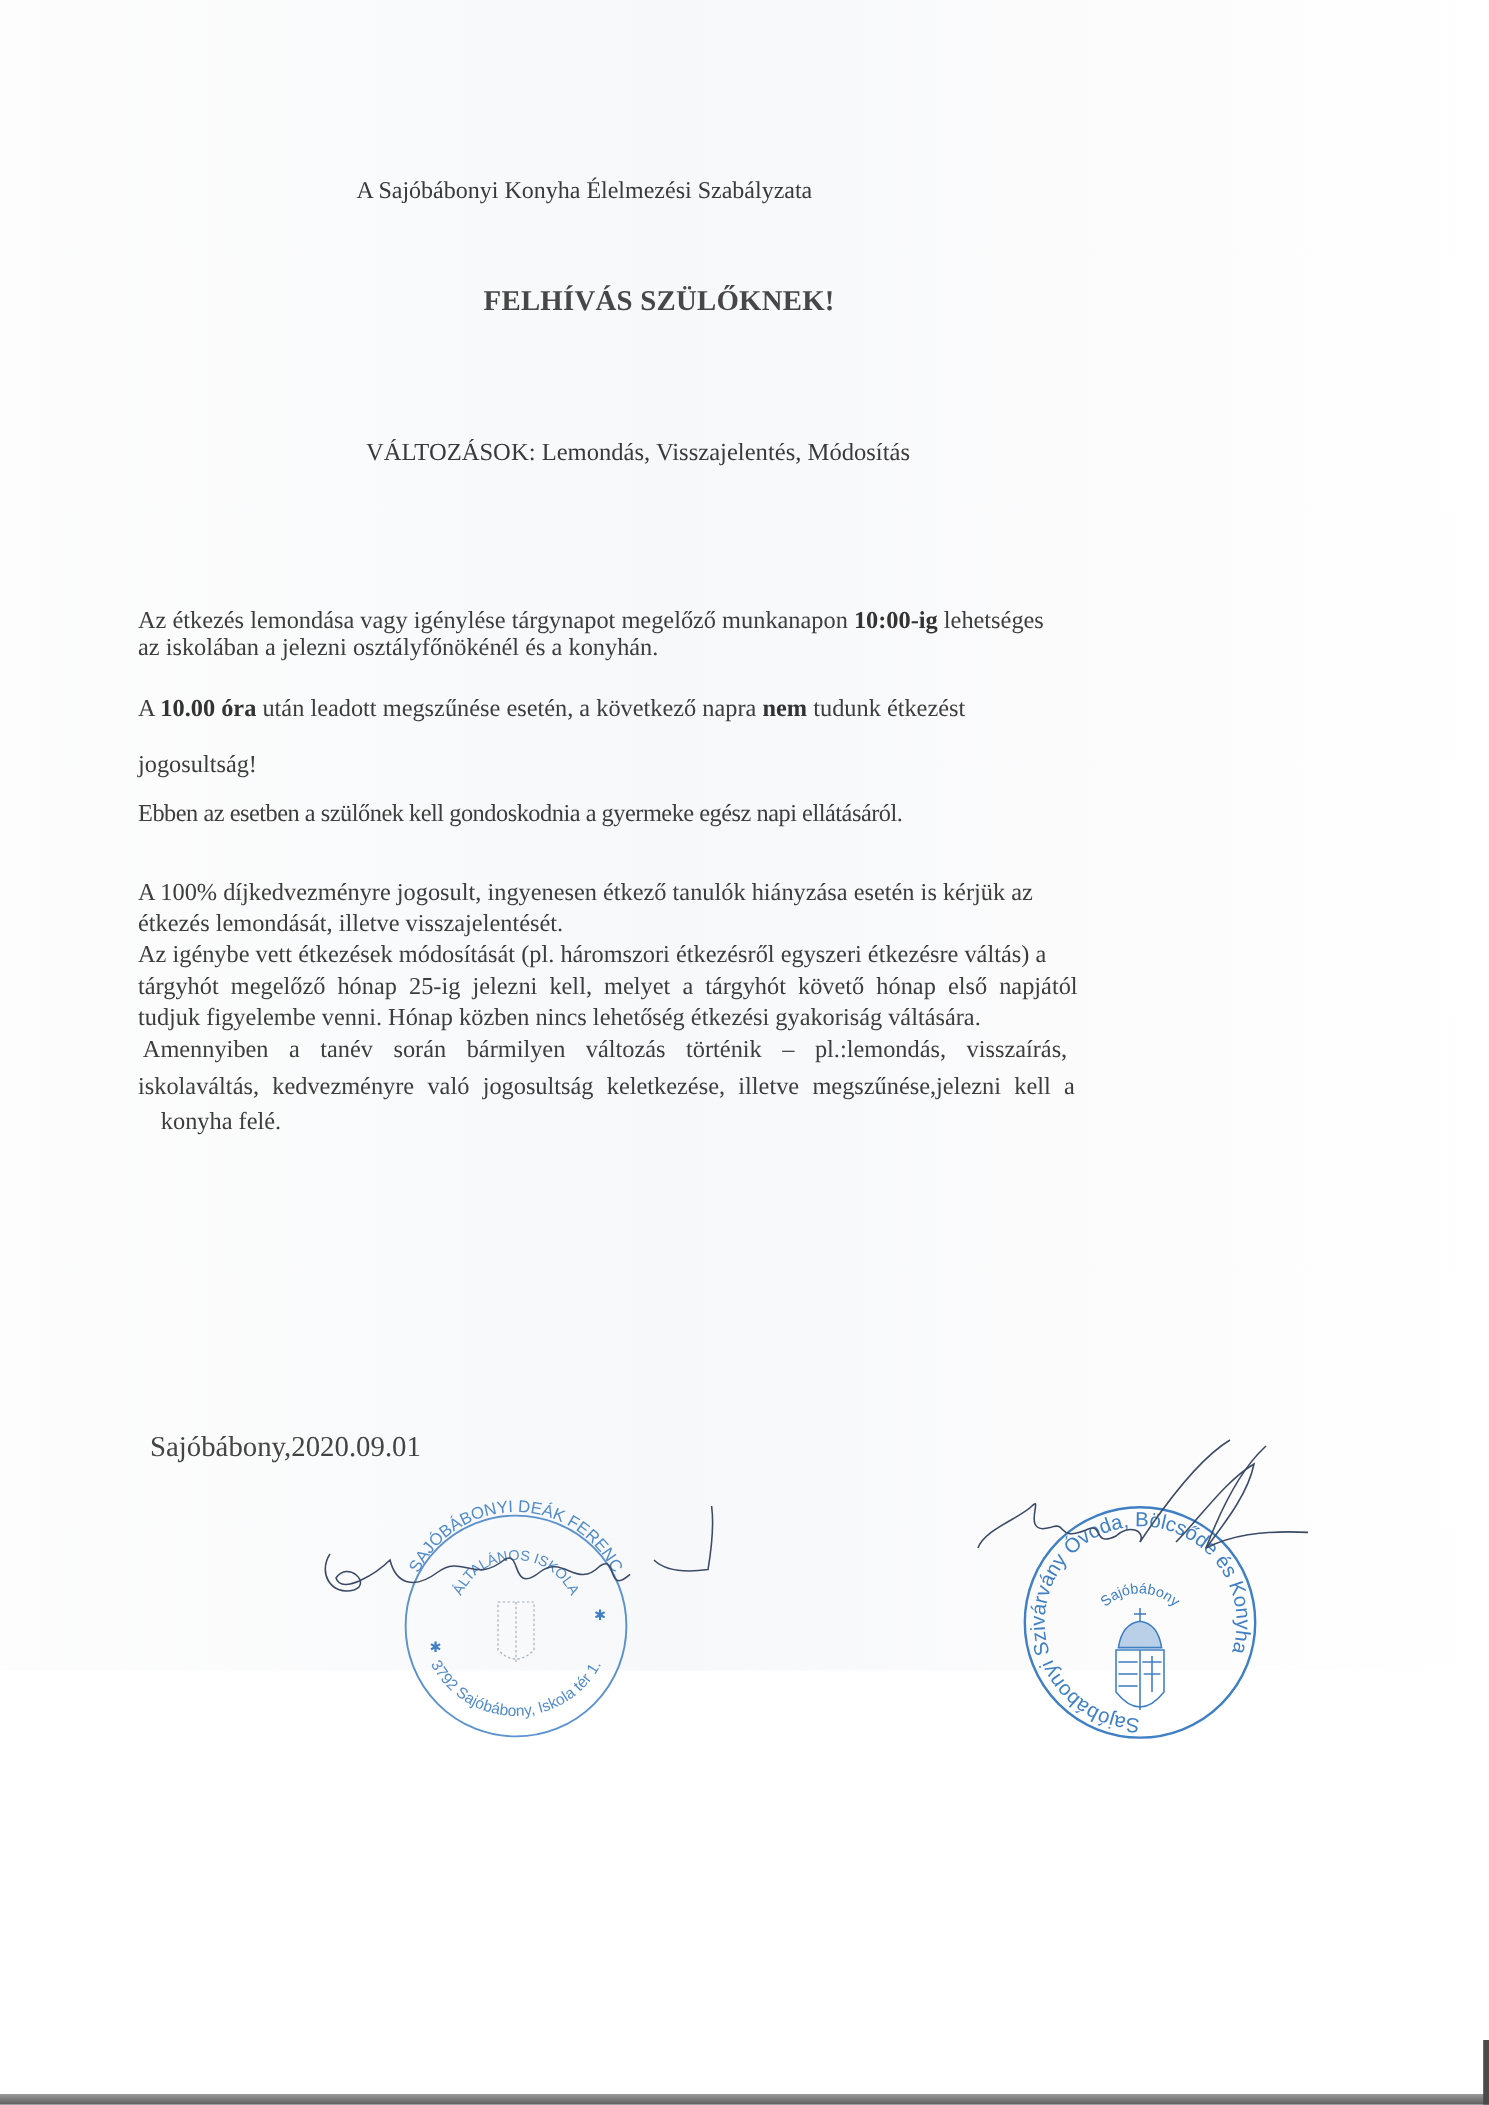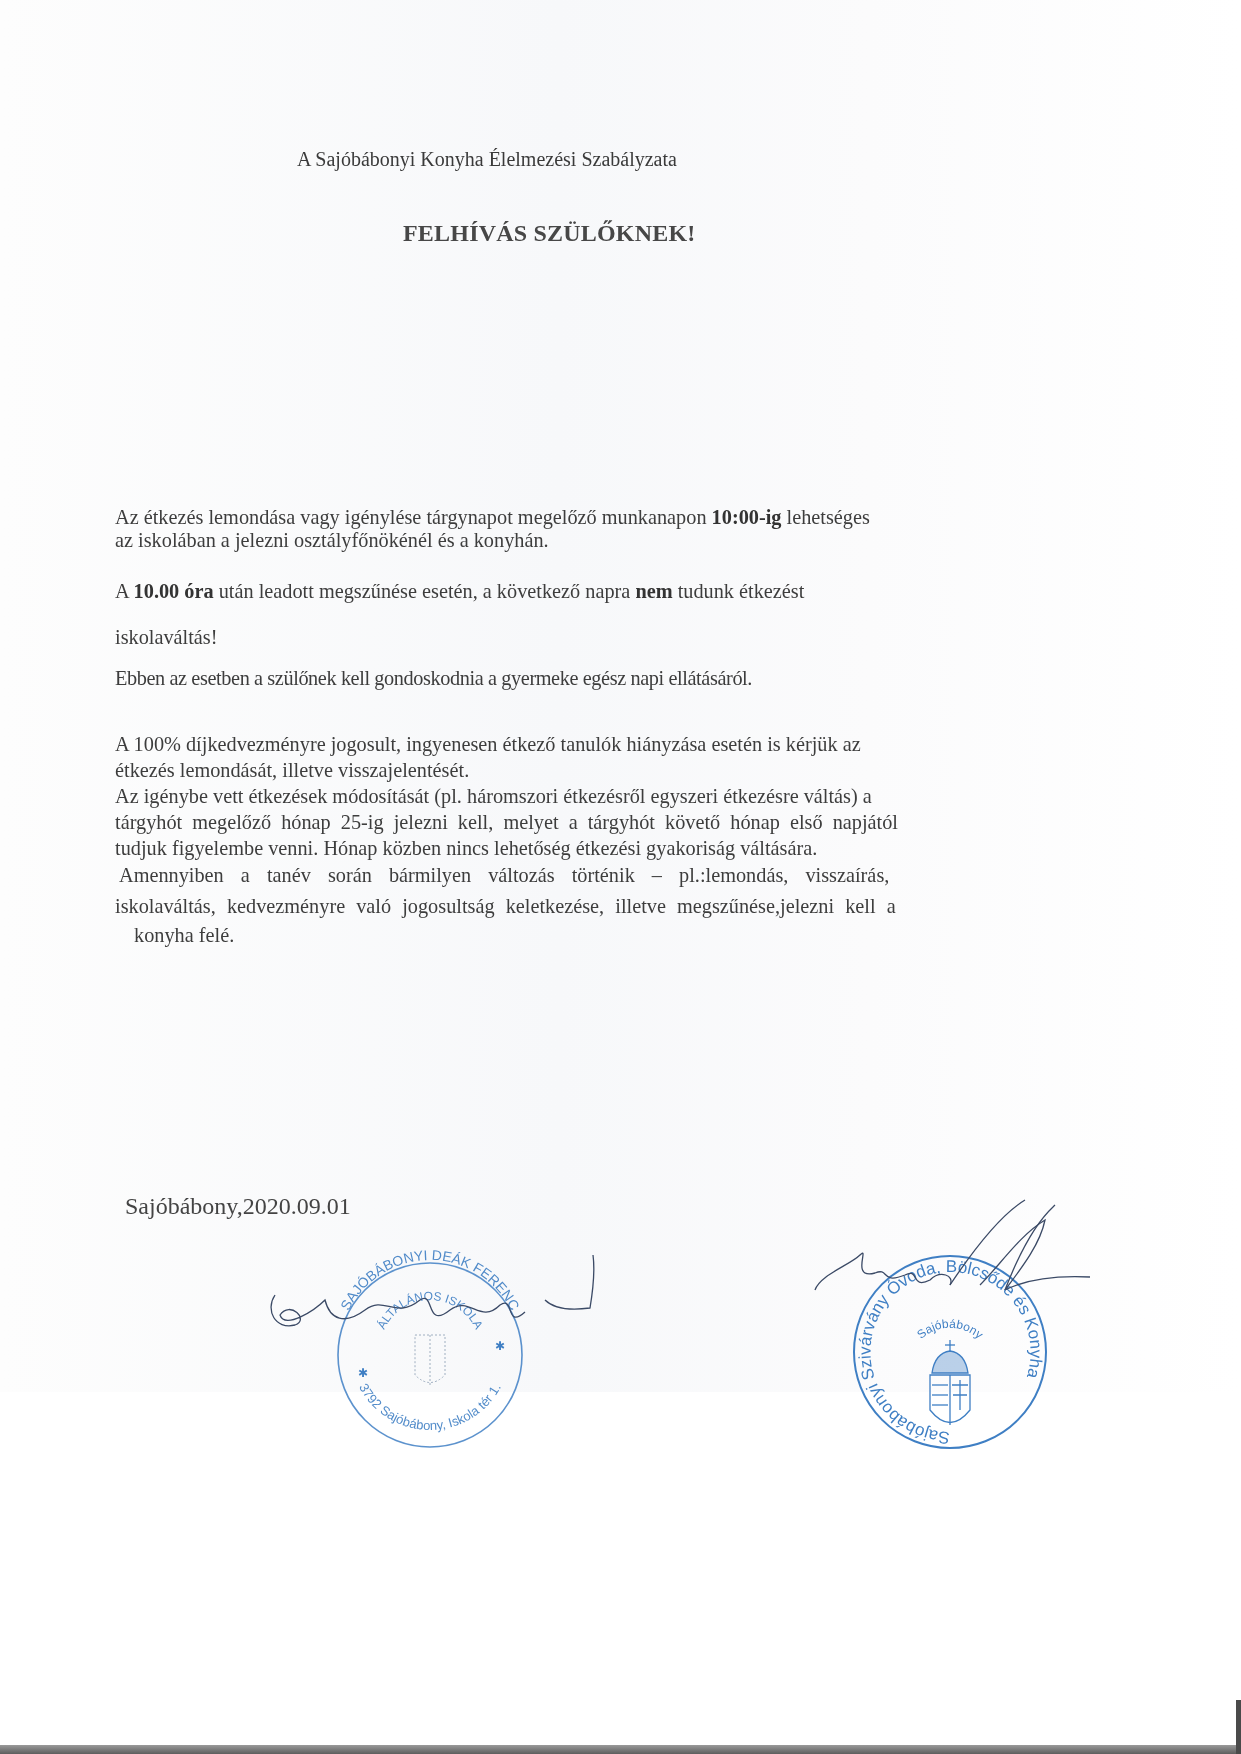--- a/index.html
+++ b/index.html
@@ -16,46 +16,47 @@
     .scan-bottom {
       position: absolute; left: 0; top: 1745px; width: 1241px; height: 9px;
       background: linear-gradient(180deg, #9a9a9a 0%, #5d5d5d 100%);
     }
     .scan-right {
       position: absolute; left: 1236px; top: 1700px; width: 5px; height: 54px;
       background: #4a4a4a;
     }
     .abs { position: absolute; white-space: nowrap; }
     .subtitle { left: 297px; top: 148px; font-size: 20px; }
-    .title { left: 403px; top: 220px; font-size: 24px; font-weight: bold; color: #474747; letter-spacing: 0.2px; }
+    .title { left: 403px; top: 238px; font-size: 24px; font-weight: bold; color: #474747; letter-spacing: 0.2px; }
     .changes { left: 305px; top: 366px; font-size: 20.5px; }
     .body-text { font-size: 20.3px; color: #3d3d3d; }
     .line { position: absolute; left: 115px; white-space: nowrap; }
     .justify { position: absolute; left: 115px; width: 950px; text-align: justify; text-align-last: justify; white-space: nowrap; display: flex; justify-content: space-between; }
     b { font-weight: bold; color: #333; }
     .date { left: 125px; top: 1193px; font-size: 24px; color: #444; }
     .stamp { position: absolute; }
   </style>
 </head>
 <body>
 
 <div class="page">
 
   <div class="abs subtitle">A Sajóbábonyi Konyha Élelmezési Szabályzata</div>
   <div class="abs title">FELHÍVÁS SZÜLŐKNEK!</div>
+  <div class="abs changes">VÁLTOZÁSOK: Lemondás, Visszajelentés, Módosítás</div>
 
   <div class="body-text">
     <div class="line" style="top:506px;text-align:center;">
       <span>Az étkezés lemondása vagy igénylése tárgynapot megelőző munkanapon </span><b>10:00-ig</b><span> lehetséges</span>
     </div>
     <div class="line" style="top:529px;">az iskolában a jelezni osztályfőnökénél és a konyhán.</div>
     <div class="line" style="top:580px;">
       <span>A </span><b>10.00 óra</b><span> után leadott megszűnése esetén, a következő napra </span><b>nem</b><span> tudunk étkezést</span>
     </div>
-    <div class="line" style="top:626px;">iskolaváltás!</div>
+    <div class="line" style="top:626px;">jogosultság!</div>
     <div class="line" style="top:667px; letter-spacing:-0.4px;">Ebben az esetben a szülőnek kell gondoskodnia a gyermeke egész napi ellátásáról.</div>
   </div>
 
   <div class="body-text">
     <div class="justify" style="top:733px;">
         <span>A 100% díjkedvezményre jogosult, ingyenesen étkező tanulók hiányzása esetén is kérjük az</span>
       </div>
     <div class="line" style="top:759px;">étkezés lemondását, illetve visszajelentését.</div>
     <div class="line" style="top:785px;">Az igénybe vett étkezések módosítását (pl. háromszori étkezésről egyszeri étkezésre váltás) a</div>
     <div class="line" style="top:811px; word-spacing:5px;">tárgyhót megelőző hónap 25-ig jelezni kell, melyet a tárgyhót követő hónap első napjától</div>

